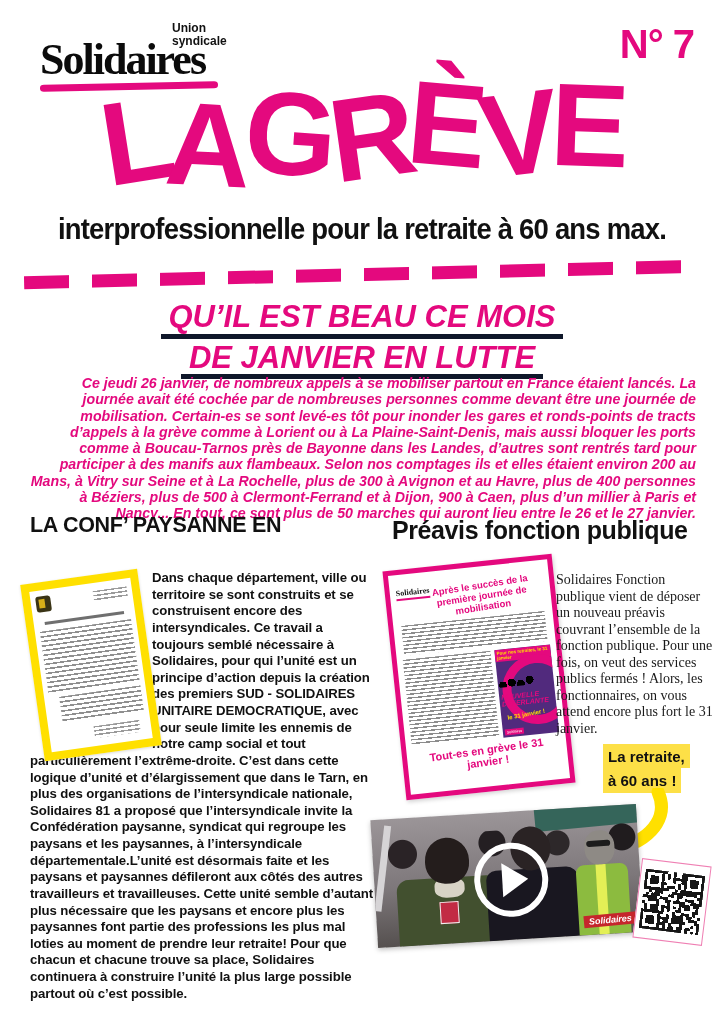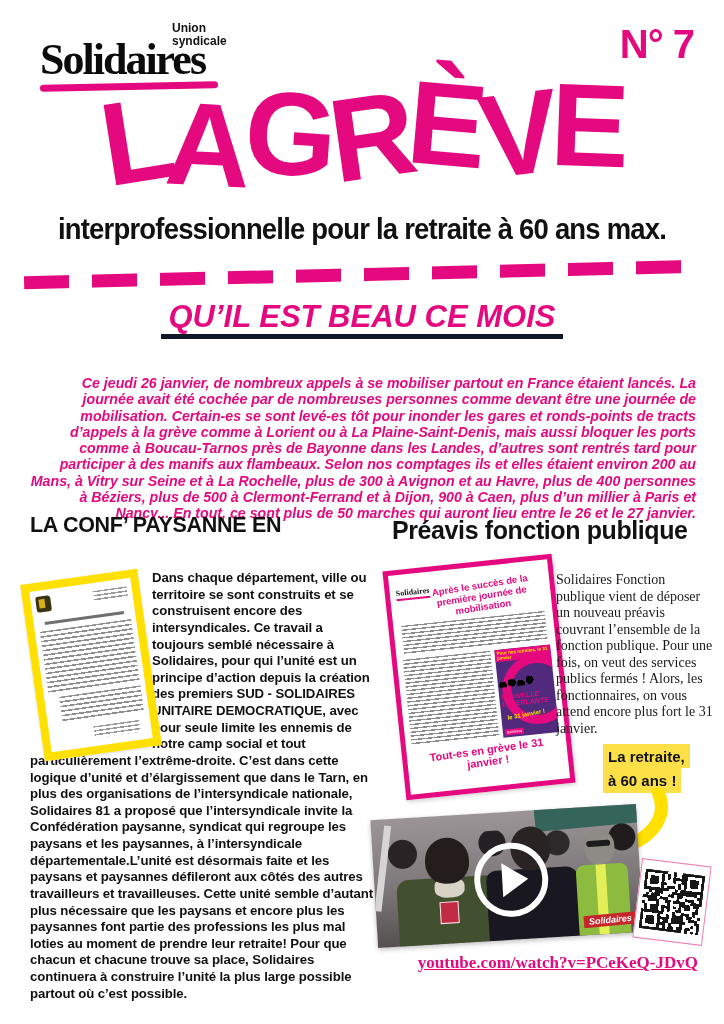--- a/index.html
+++ b/index.html
@@ -123,20 +123,21 @@
     <div class="brand-underline"></div>
   </div>
   <div class="issue-no">N° 7</div>
 
   <div class="main-title"><span style="transform: rotate(-7deg) translateY(4px);">L</span><span style="transform: rotate(5deg) translateY(10px);">A</span><span style="transform: rotate(0deg) translateY(0px);"> </span><span style="transform: rotate(6deg) translateY(2px);">G</span><span style="transform: rotate(-6deg) translateY(8px);">R</span><span style="transform: rotate(7deg) translateY(-2px);">È</span><span style="transform: rotate(-5deg) translateY(10px);">V</span><span style="transform: rotate(4deg) translateY(4px);">E</span></div>
   <div class="subtitle">interprofessionnelle pour la retraite à 60 ans max.</div>
   <div class="dash-divider"></div>
 
   <div class="lead-heading">
     <span class="hl">QU’IL EST BEAU CE MOIS</span><br>
+    <span class="hl">DE JANVIER EN LUTTE</span>
   </div>
   <div class="lead-body">Ce jeudi 26 janvier, de nombreux appels à se mobiliser partout en France étaient lancés. La journée avait été cochée par de nombreuses personnes comme devant être une journée de mobilisation. Certain-es se sont levé-es tôt pour inonder les gares et ronds-points de tracts d’appels à la grève comme à Lorient ou à La Plaine-Saint-Denis, mais aussi bloquer les ports comme à Boucau-Tarnos près de Bayonne dans les Landes, d’autres sont rentrés tard pour participer à des manifs aux flambeaux. Selon nos comptages ils et elles étaient environ 200 au Mans, à Vitry sur Seine et à La Rochelle, plus de 300 à Avignon et au Havre, plus de 400 personnes à Béziers, plus de 500 à Clermont-Ferrand et à Dijon, 900 à Caen, plus d’un millier à Paris et Nancy... En tout, ce sont plus de 50 marches qui auront lieu entre le 26 et le 27 janvier.</div>
 
   <div class="left-heading">
     <span>LA CONF’ PAYSANNE EN</span><br>
   </div>
   <div class="left-body">
     <div class="letter-float">
       <div class="letter">
         <div class="logo-blob"></div>
@@ -462,15 +463,14 @@
         <rect x="33" y="60" width="3" height="3" fill="#161616"></rect>
         <rect x="36" y="60" width="3" height="3" fill="#161616"></rect>
         <rect x="39" y="60" width="3" height="3" fill="#161616"></rect>
         <rect x="42" y="60" width="3" height="3" fill="#161616"></rect>
         <rect x="48" y="60" width="3" height="3" fill="#161616"></rect>
         <rect x="54" y="60" width="3" height="3" fill="#161616"></rect>
         <rect x="60" y="60" width="3" height="3" fill="#161616"></rect>
       </svg>
   </div>
 
-  <a class="yt-link" href="#">youtube.com/watch?v=PCeKeQ-JDvQ</a>
 
 </div>
 
 </body></html>

